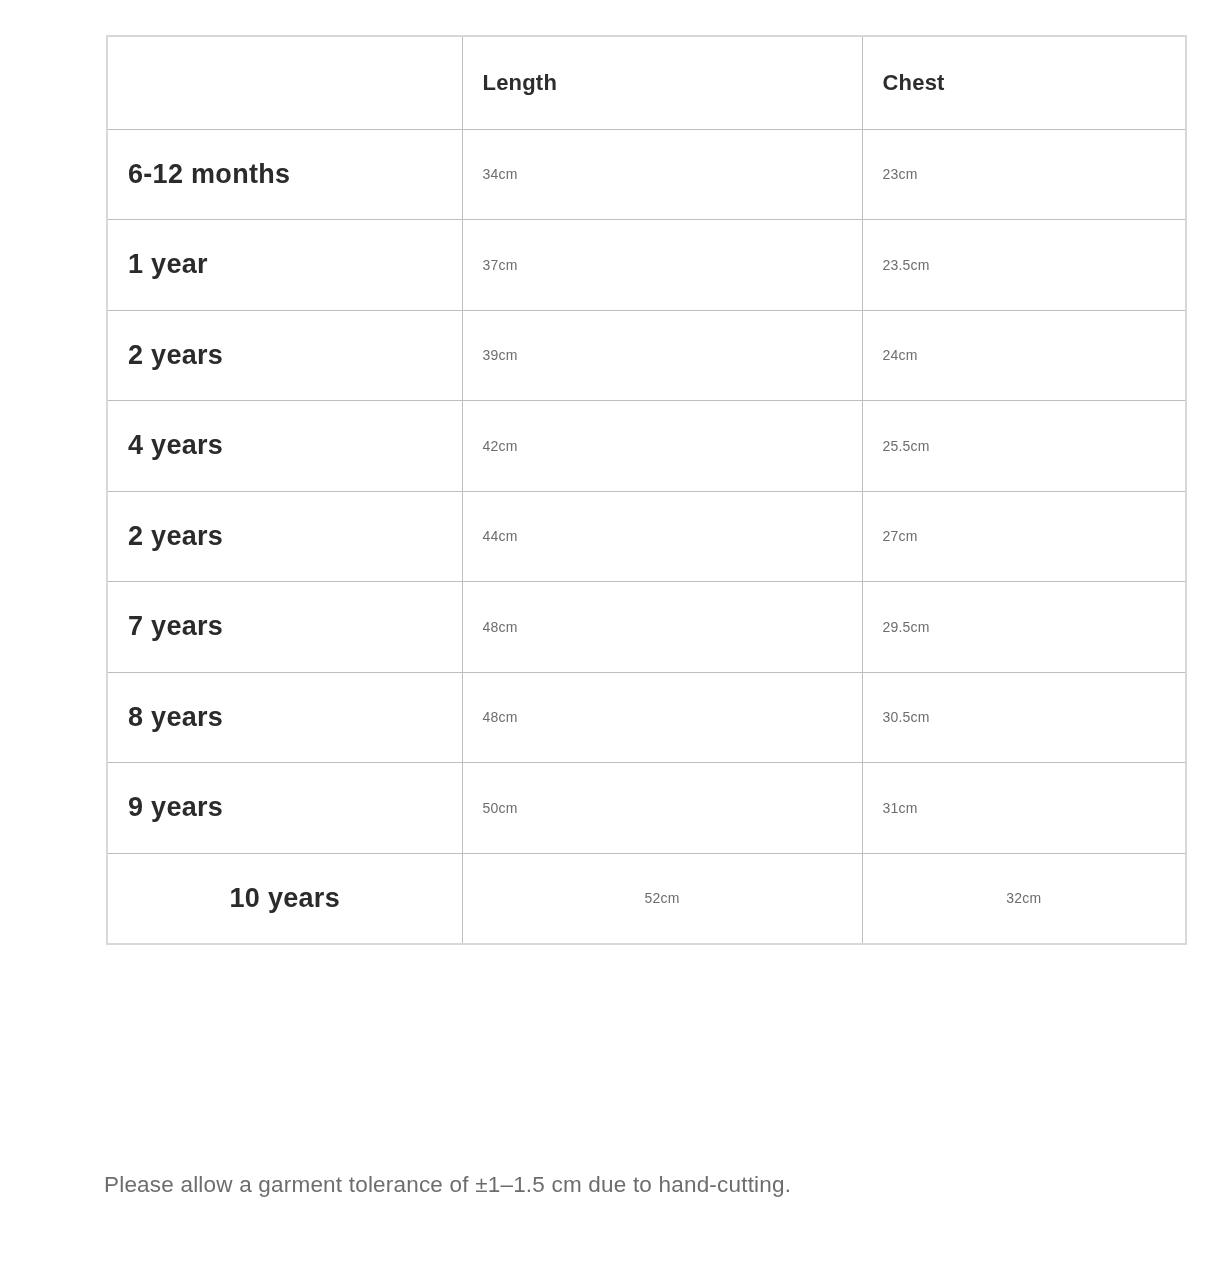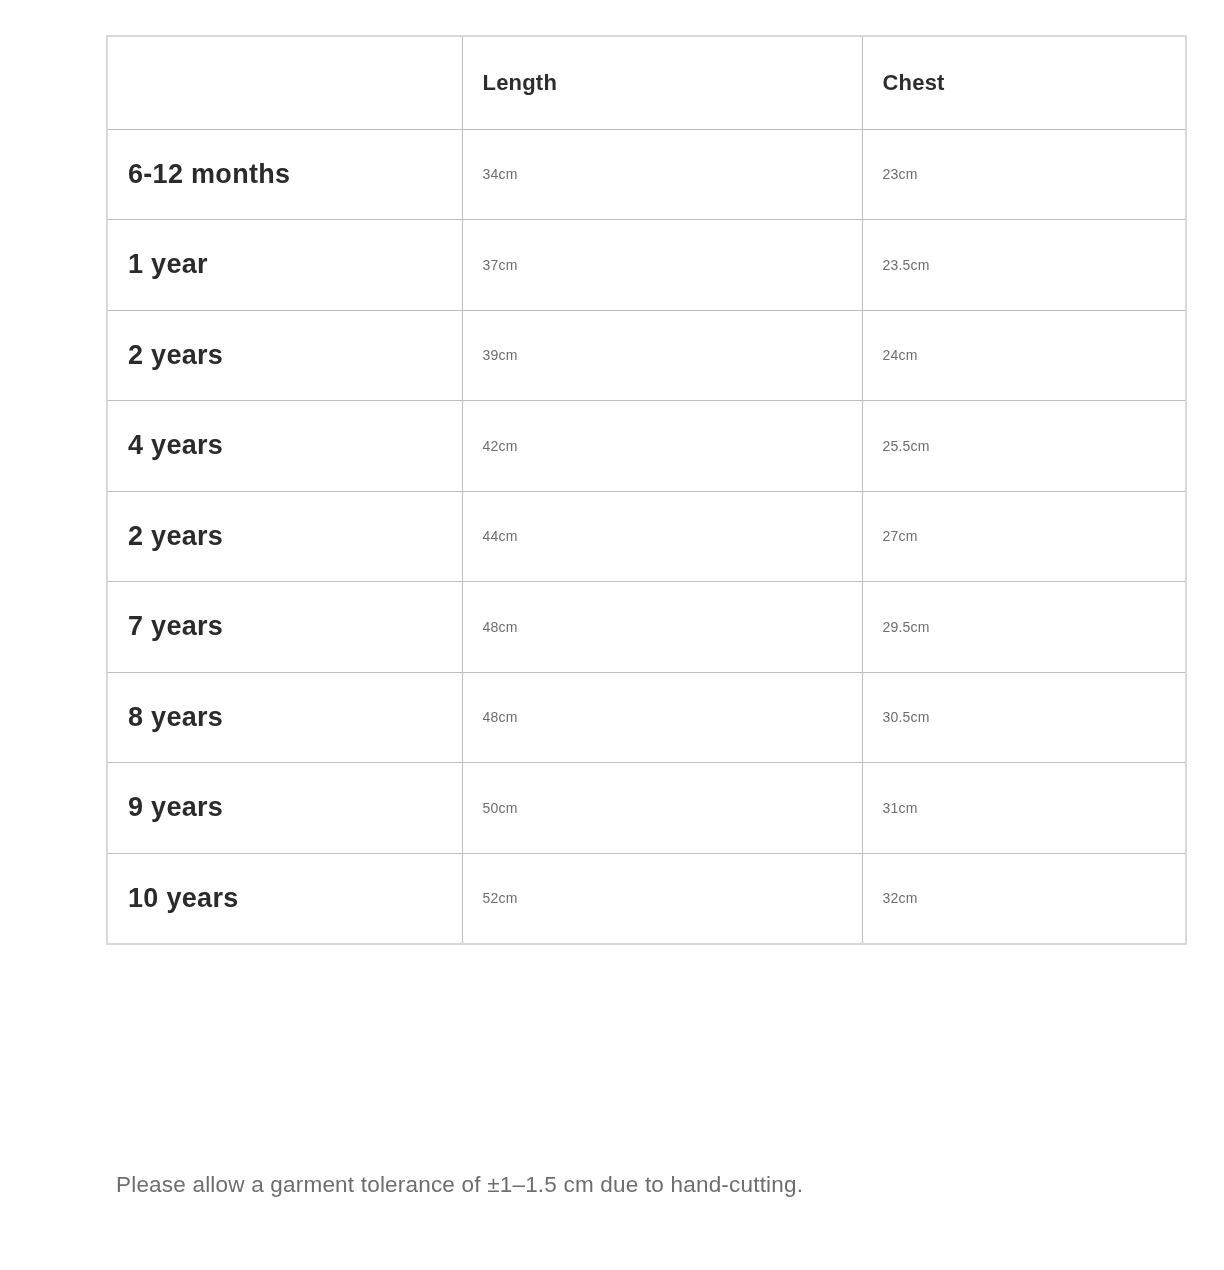--- a/index.html
+++ b/index.html
@@ -54,20 +54,21 @@
     vertical-align: middle;
     padding: 0 20px;
     box-sizing: border-box;
   }
   table.size-table th:last-child,
   table.size-table td:last-child {
     border-right: none;
   }
   table.size-table tr:last-child td {
     border-bottom: none;
+    text-align: center;
   }
 
   
   table.size-table thead tr { height: 93px; }
   table.size-table thead th {
     font-size: 22px;
     font-weight: bold;
     color: #2d2d2d;
     letter-spacing: 0.2px;
   }
@@ -87,21 +88,21 @@
   td.row-value {
     font-size: 14px;
     font-weight: normal;
     color: #6d6d6d;
     letter-spacing: 0.2px;
   }
 
   
   .table-note {
     position: absolute;
-    left: 116px;
+    left: 104px;
     top: 1146px;
     width: 1080px;
     font-size: 22.5px;
     font-weight: normal;
     color: #6d6d6d;
     letter-spacing: 0.2px;
     line-height: 32px;
   }
 </style>
 </head>

